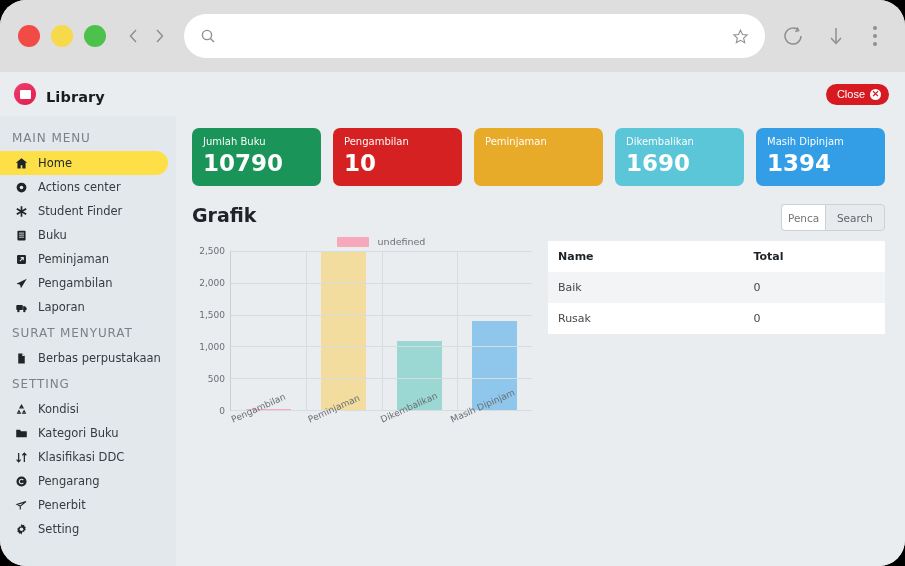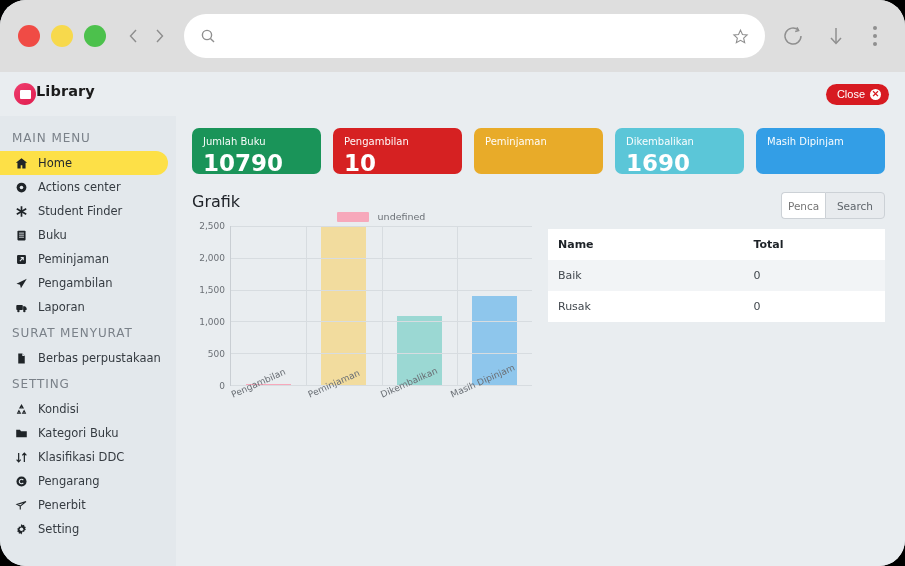--- a/index.html
+++ b/index.html
@@ -62,21 +62,21 @@
   .kebab { display: flex; flex-direction: column; gap: 4px; align-items: center; padding: 0 6px;}
   .kebab i { width: 4px; height: 4px; border-radius: 50%; background: #8f8f8f; display: block; }
 
   
   .appbar {
     height: 44px; flex: 0 0 44px;
     background: #e9edf0;
     display: flex; align-items: center;
     padding: 0 16px 0 14px;
   }
-  .brand { display: flex; align-items: flex-start; }
+  .brand { display: flex; align-items: flex-end; gap: 10px; }
   .brand-logo {
     width: 22px; height: 22px; border-radius: 50%;
     background: linear-gradient(145deg, #ef3d6e 0%, #e01d4e 100%);
     display: flex; align-items: center; justify-content: center;
   }
   .brand-logo span {
     display: block; width: 11px; height: 9px;
     background: #fff; border-radius: 1px;
   }
   .brand-name {
@@ -141,36 +141,36 @@
     flex: 1 1 auto;
     background: #e9edf0;
     padding: 12px 20px 0 16px;
     overflow: hidden;
   }
 
   
   .cards { display: flex; gap: 12px; }
   .card {
     flex: 1 1 0;
-    height: 46px;
+    height: 58px;
     border-radius: 7px;
     padding: 8px 11px 0 11px;
     color: #fff;
     overflow: hidden;
   }
   .card-label { font-size: 10px; opacity: .97; line-height: 1.2; }
   .card-value { font-size: 23px; font-weight: bold; line-height: 1.25; margin-top: 1px; }
 
   
   .panels { display: flex; margin-top: 18px; }
   .panel-left { flex: 0 0 340px; }
   .panel-right { flex: 1 1 auto; padding-left: 16px; }
   .panel-title {
-    font-size: 16px; font-weight: normal; color: #20242a;
-    margin-bottom: 0;
+    font-size: 19px; font-weight: bold; color: #20242a;
+    margin-bottom: 10px;
   }
 
   
   .chart-wrap { padding-left: 4px; }
   .legend {
     display: flex; align-items: center; gap: 9px;
     justify-content: center;
     margin-bottom: 4px; padding-left: 34px;
   }
   .legend-swatch { width: 32px; height: 10px; background: #f7a8bb; border-radius: 1px; }
@@ -483,20 +483,21 @@
         </div>
         <div class="card" style="background:#e8ab29">
           <div class="card-label">Peminjaman</div>
         </div>
         <div class="card" style="background:#5bc6d8">
           <div class="card-label">Dikembalikan</div>
           <div class="card-value">1690</div>
         </div>
         <div class="card" style="background:#339ee6">
           <div class="card-label">Masih Dipinjam</div>
+          <div class="card-value">1394</div>
         </div>
       </div>
 
       <div class="panels">
 
         <div class="panel-left">
           <div class="panel-title">Grafik</div>
           <div class="chart-wrap">
             <div class="legend">
               <span class="legend-swatch"></span>

